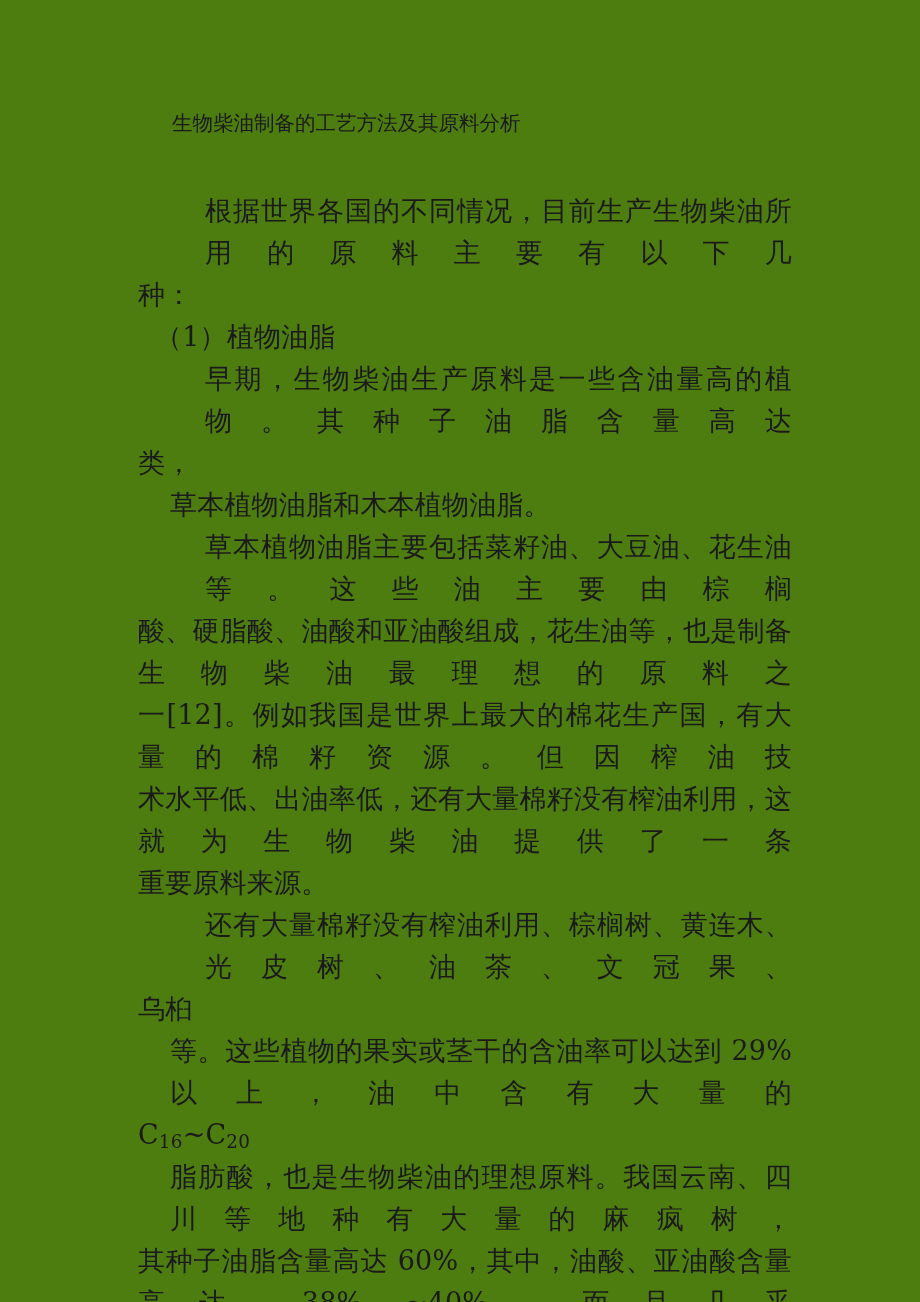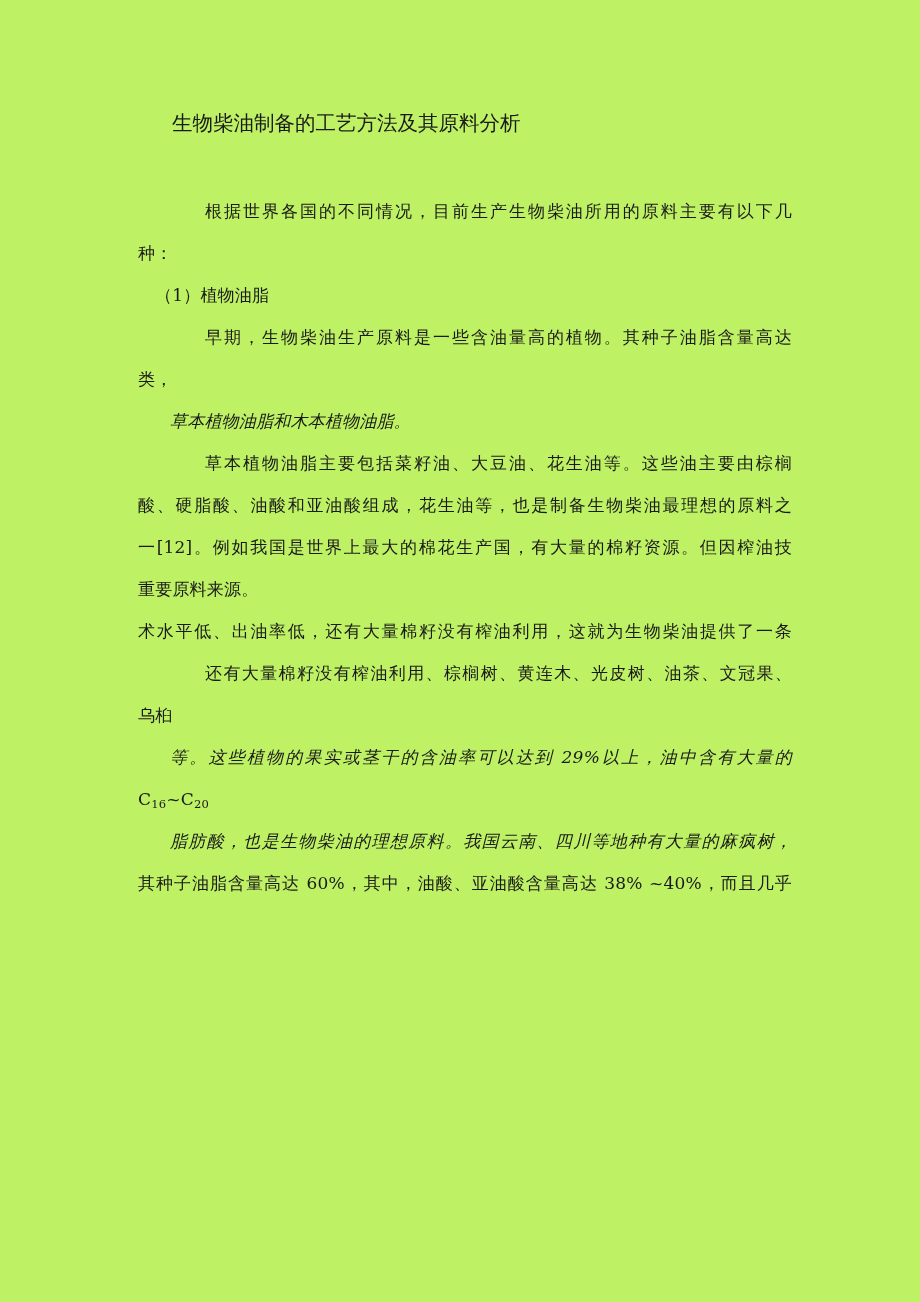--- a/index.html
+++ b/index.html
@@ -9,53 +9,53 @@
     background: #ffffff;
   }
   body {
     font-family: "DejaVu Serif", "Liberation Serif", serif;
     color: #000000;
   }
   #page {
     position: relative;
     width: 920px;
     height: 1302px;
-    background: #bef264;
+    background: #4d7c0f;
     overflow: hidden;
     box-sizing: border-box;
   }
   
   .doc-body {
     position: absolute;
     left: 138px;
     top: 0;
     width: 654px;
   }
   .line {
-    font-size: 17px;
+    font-size: 27px;
     line-height: 42px;
     letter-spacing: 0.2px;
     color: #1a1a1a;
     white-space: pre-wrap;
     font-family: "DejaVu Serif", "Liberation Serif", serif;
   }
   
   .just {
     text-align: justify;
     text-align-last: justify;
     text-justify: inter-character;
   }
   .plain {
     text-align: left;
     text-align-last: left;
   }
   
   .ind-0  { padding-left: 0px; }
   .ind-17 { padding-left: 17px; }
-  .ind-32 { padding-left: 32px; font-style: italic; }
+  .ind-32 { padding-left: 32px; }
   .ind-67 { padding-left: 67px; }
 
   .title-line {
     position: absolute;
     left: 172px;
     top: 108px;
     font-size: 20.5px;
     line-height: 30px;
     color: #1a1a1a;
     white-space: pre;
@@ -79,22 +79,22 @@
 
     <div class="line just ind-67">根据世界各国的不同情况，目前生产生物柴油所用的原料主要有以下几</div>
     <div class="line plain ind-0">种：</div>
     <div class="line plain ind-17">（1）植物油脂</div>
     <div class="line just ind-67">早期，生物柴油生产原料是一些含油量高的植物。其种子油脂含量高达</div>
     <div class="line plain ind-0">类，</div>
     <div class="line plain ind-32">草本植物油脂和木本植物油脂。</div>
     <div class="line just ind-67">草本植物油脂主要包括菜籽油、大豆油、花生油等。这些油主要由棕榈</div>
     <div class="line just ind-0">酸、硬脂酸、油酸和亚油酸组成，花生油等，也是制备生物柴油最理想的原料之</div>
     <div class="line just ind-0">一[12]。例如我国是世界上最大的棉花生产国，有大量的棉籽资源。但因榨油技</div>
+    <div class="line just ind-0">术水平低、出油率低，还有大量棉籽没有榨油利用，这就为生物柴油提供了一条</div>
     <div class="line plain ind-0">重要原料来源。</div>
-    <div class="line just ind-0">术水平低、出油率低，还有大量棉籽没有榨油利用，这就为生物柴油提供了一条</div>
     <div class="line just ind-67">还有大量棉籽没有榨油利用、棕榈树、黄连木、光皮树、油茶、文冠果、</div>
     <div class="line plain ind-0">乌桕</div>
     <div class="line just ind-32">等。这些植物的果实或茎干的含油率可以达到 29%以上，油中含有大量的</div>
     <div class="line plain ind-0"><span class="latin">C<sub>16</sub></span>~<span class="latin">C<sub>20</sub></span></div>
     <div class="line just ind-32">脂肪酸，也是生物柴油的理想原料。我国云南、四川等地种有大量的麻疯树，</div>
     <div class="line just ind-0">其种子油脂含量高达 60%，其中，油酸、亚油酸含量高达 38% ~40%，而且几乎</div>
 
   </div>
 </div>
 

